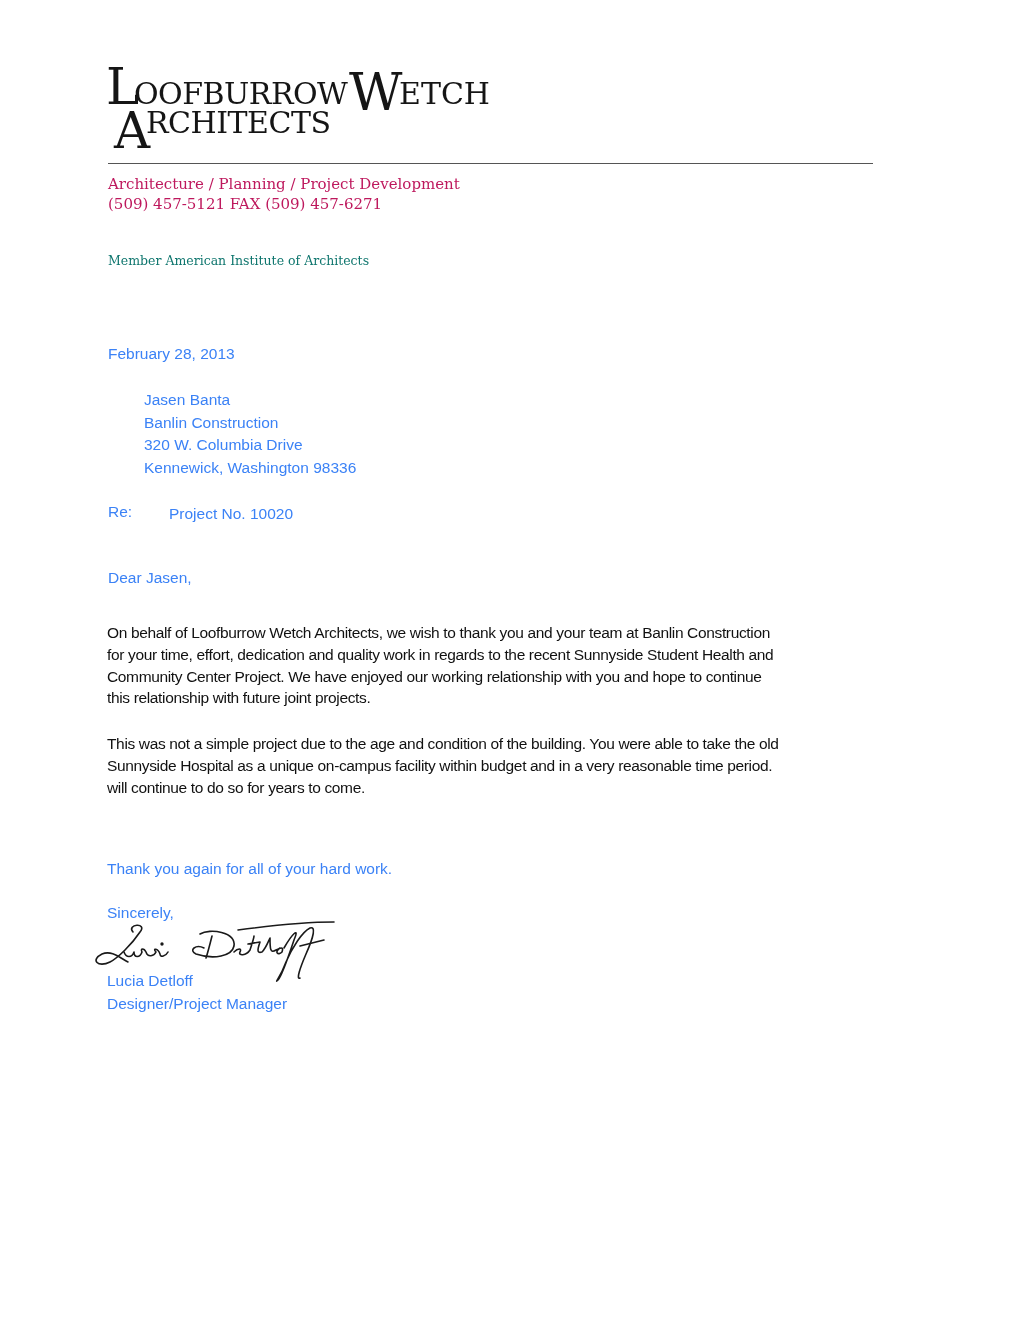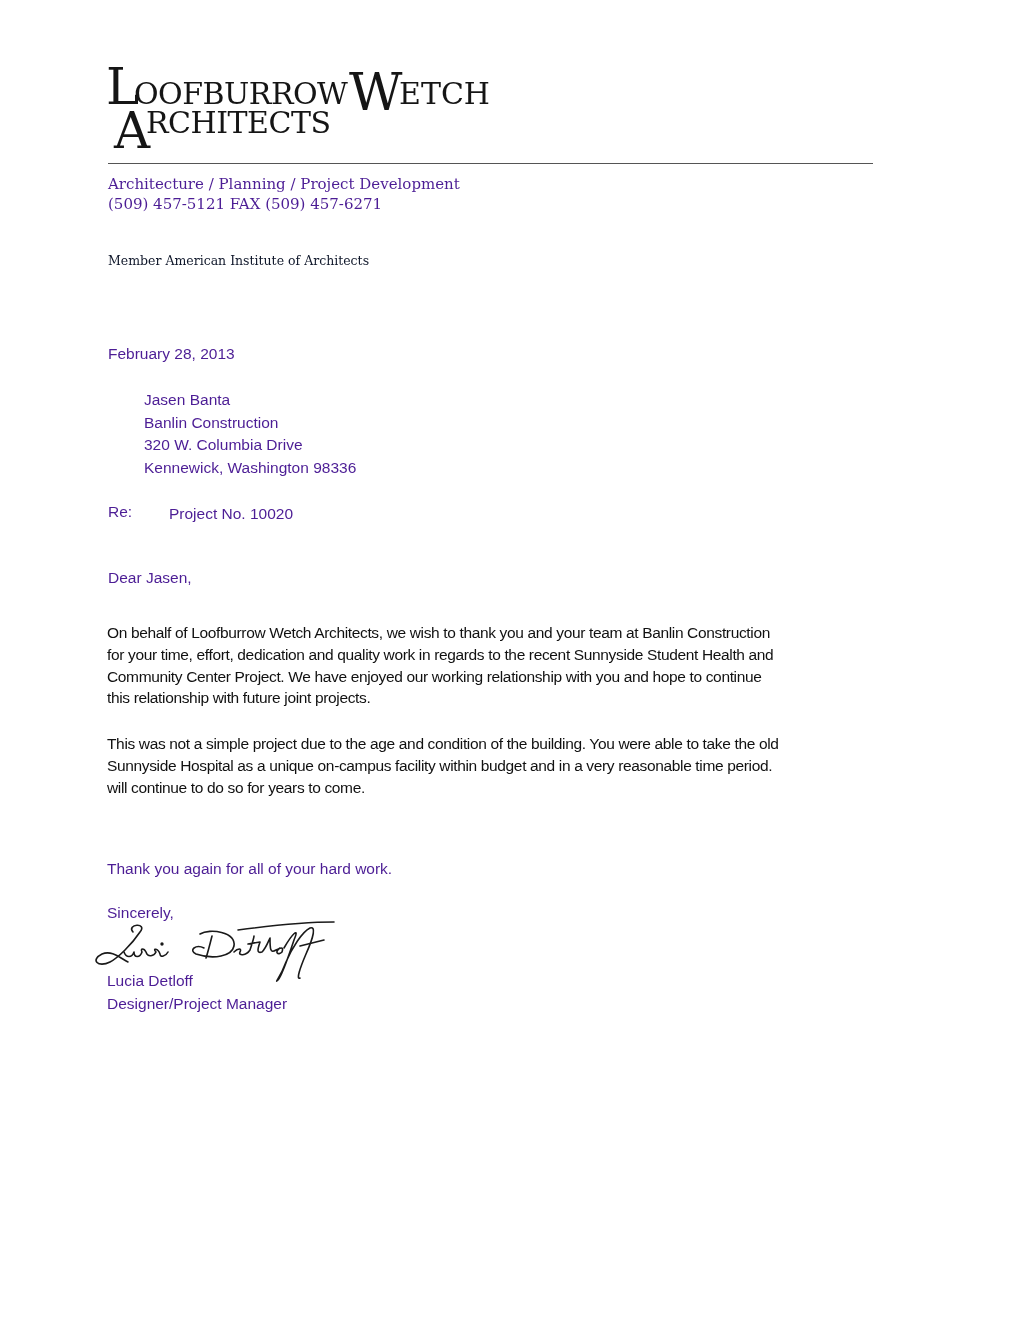--- a/index.html
+++ b/index.html
@@ -10,25 +10,25 @@
     .logo { position: absolute; left: 106px; top: 62px; font-family: "DejaVu Serif", serif; color: #151515; }
     .logo .big { font-size: 50px; line-height: 50px; letter-spacing: -2px; }
     .logo .txt1 { position: absolute; left: 28px; top: 14px; font-size: 30px; letter-spacing: -0.5px; }
     .logo .wW { position: absolute; left: 243px; top: 0px; font-size: 52px; }
     .logo .txt1b { position: absolute; left: 293px; top: 14px; font-size: 30px; letter-spacing: 0px; }
     .logo .A { position: absolute; left: 8px; top: 40px; font-size: 50px; }
     .logo .txt2 { position: absolute; left: 40px; top: 43px; font-size: 30px; letter-spacing: -0.5px; }
 
     .rule { position: absolute; left: 108px; top: 163px; width: 765px; height: 0; border-top: 1.5px solid #555; }
 
-    .letterhead-info { position: absolute; left: 108px; top: 174px; font-family: "DejaVu Serif", serif; font-size: 15px; line-height: 20px; color: #4c1d95; }
+    .letterhead-info { position: absolute; left: 108px; top: 174px; font-family: "DejaVu Serif", serif; font-size: 15px; line-height: 20px; color: #be185d; }
     .letterhead-info div { white-space: nowrap; }
-    .member { position: absolute; left: 108px; top: 253px; font-family: "DejaVu Serif", serif; font-size: 12.5px; color: #0f172a; white-space: nowrap; }
+    .member { position: absolute; left: 108px; top: 253px; font-family: "DejaVu Serif", serif; font-size: 12.5px; color: #0f766e; white-space: nowrap; }
 
-    .body-text { font-family: "Liberation Sans", sans-serif; font-size: 15.5px; color: #4c1d95; }
+    .body-text { font-family: "Liberation Sans", sans-serif; font-size: 15.5px; color: #3b82f6; }
     .abs { position: absolute; white-space: nowrap; }
     .date { left: 108px; top: 345px; }
     .address { left: 108px; top: 389px; line-height: 22.5px; margin-left: 36px; }
     .re-label { left: 108px; top: 503px; }
     .re-lines { left: 169px; top: 503px; line-height: 22.5px; }
     .salutation { left: 108px; top: 569px; }
     .para { position: absolute; left: 107px; width: 800px; font-family: "Liberation Sans", sans-serif; font-size: 15.5px; line-height: 21.8px; color: #111; letter-spacing: -0.35px; margin-top: 8px; }
     .para div { white-space: nowrap; }
     .p1 { top: 614px; }
     .p2 { top: 725px; }

